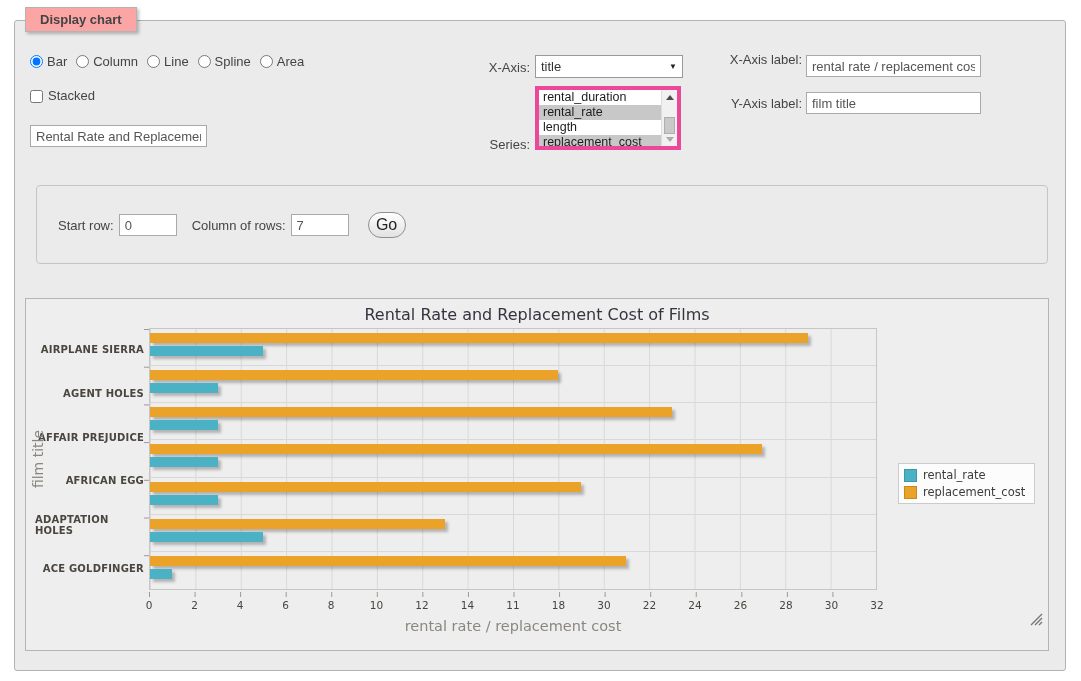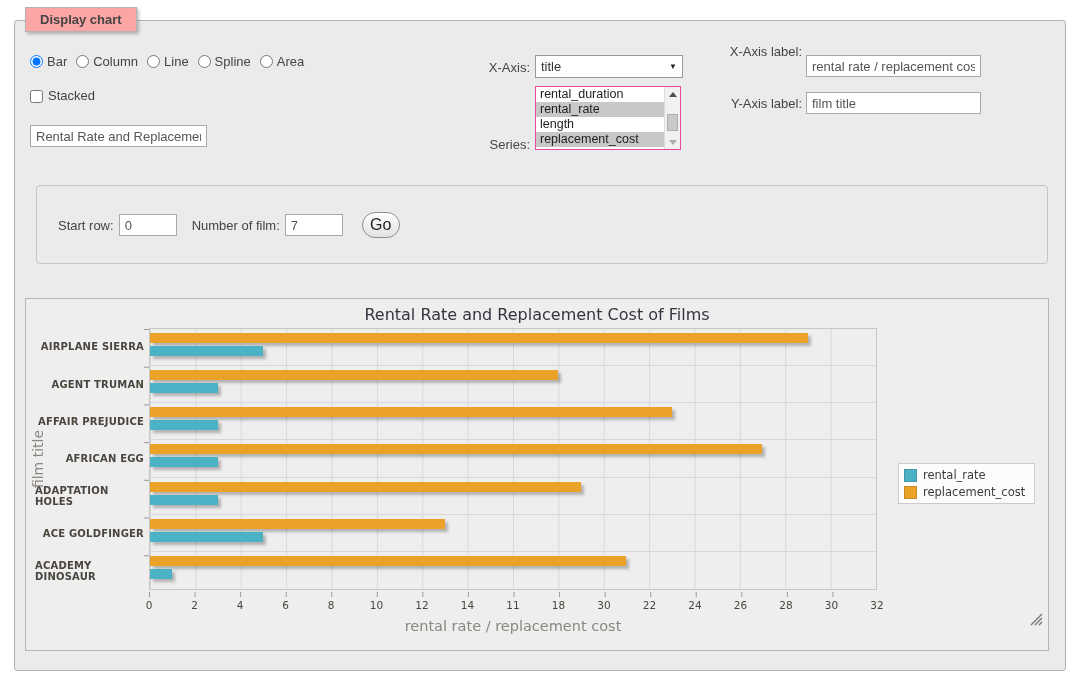--- a/index.html
+++ b/index.html
@@ -28,33 +28,33 @@
   
   .xaxis-text  { position:absolute; left:438px; top:60px; width:92px; text-align:right; }
   .select-wrap { position:absolute; left:535px; top:55px; width:148px; height:23px; }
   .select-wrap select { width:100%; height:100%; -webkit-appearance:none; appearance:none;
        border:1px solid #999; border-radius:0; background:#fff; font-family:inherit;
        font-size:13px; color:#333; padding:2px 28px 2px 5px; }
   .select-wrap .dd-arrow { position:absolute; right:6px; top:7px; font-size:8px; color:#222; pointer-events:none; }
 
   .series-text { position:absolute; left:438px; top:137px; width:92px; text-align:right; }
   .listbox { position:absolute; left:535px; top:86px; width:146px; height:64px;
-             background:#fff; border:1px solid #ec4899; display:flex; }
+             background:#fff; border:4px solid #ec4899; display:flex; }
   .lb-options { flex:1; overflow:hidden; }
   .lb-option { height:15px; line-height:15px; font-size:12.5px; color:#1d1d1d; padding-left:4px; white-space:nowrap; }
   .lb-option.selected { background:#c8c8c8; }
   .lb-scroll { width:16px; background:#f1f1f1; border-left:1px solid #ddd; position:relative; }
   .sb-up, .sb-down { position:absolute; left:0; right:0; height:14px; display:flex; align-items:center; justify-content:center; }
   .sb-up { top:0; } .sb-down { bottom:0; }
   .tri-up { width:0; height:0; border-left:4px solid transparent; border-right:4px solid transparent; border-bottom:5px solid #4d4d4d; }
   .tri-down { width:0; height:0; border-left:4px solid transparent; border-right:4px solid transparent; border-top:5px solid #ababab; }
   .sb-thumb { position:absolute; left:2px; right:2px; top:27px; height:17px; background:#c9c9c9; border:1px solid #aeaeae; }
 
   
-  .xlab-text { position:absolute; left:710px; top:44px; width:92px; text-align:right; }
+  .xlab-text { position:absolute; left:710px; top:52px; width:92px; text-align:right; }
   .xlab-input { position:absolute; left:806px; top:55px; width:175px; }
   .ylab-text { position:absolute; left:710px; top:96px; width:92px; text-align:right; }
   .ylab-input { position:absolute; left:806px; top:92px; width:175px; }
 
   
   .rows-panel { position:absolute; left:36px; top:185px; width:1012px; height:79px;
                 border:1px solid #c5c5c5; border-radius:4px; }
   .rows-content { position:absolute; left:58px; top:212px; display:flex; align-items:center; }
   .rows-content .lbl { margin-right:5px; }
   .rows-content .tbox { width:58px; }
@@ -167,35 +167,34 @@
 
   <div class="lbl xlab-text">X-Axis label:</div>
   <input class="tbox xlab-input" type="text" value="rental rate / replacement cost" style="">
   <div class="lbl ylab-text">Y-Axis label:</div>
   <input class="tbox ylab-input" type="text" value="film title" style="">
 
   <div class="rows-panel"></div>
   <div class="rows-content">
     <span class="lbl">Start row:</span>
     <input class="tbox" type="text" value="0" style="">
-    <span class="lbl gap1">Number of film:</span>
+    <span class="lbl gap1">Column of rows:</span>
     <input class="tbox" type="text" value="7" style="">
     <button class="go-btn gap2">Go</button>
   </div>
 
   <div class="chart-box chart-font">
     <div class="chart-title">Rental Rate and Replacement Cost of Films</div>
     <div class="cat-labels">
         <div class="cat-label">AIRPLANE SIERRA</div>
-        <div class="cat-label">AGENT TRUMAN</div>
+        <div class="cat-label">AGENT HOLES</div>
         <div class="cat-label">AFFAIR PREJUDICE</div>
         <div class="cat-label">AFRICAN EGG</div>
         <div class="cat-label">ADAPTATION HOLES</div>
         <div class="cat-label">ACE GOLDFINGER</div>
-        <div class="cat-label">ACADEMY DINOSAUR</div>
       </div>
     <div class="y-ticks"></div>
     <div class="plot">
         <div class="band">
           <div class="bar" style="width: 90.5938%; background: rgb(234, 162, 40);"></div>
           <div class="bar" style="width: 15.5938%; background: rgb(75, 178, 197);"></div>
         </div>
         <div class="band">
           <div class="bar" style="width: 56.2187%; background: rgb(234, 162, 40);"></div>
           <div class="bar" style="width: 9.34375%; background: rgb(75, 178, 197);"></div>

